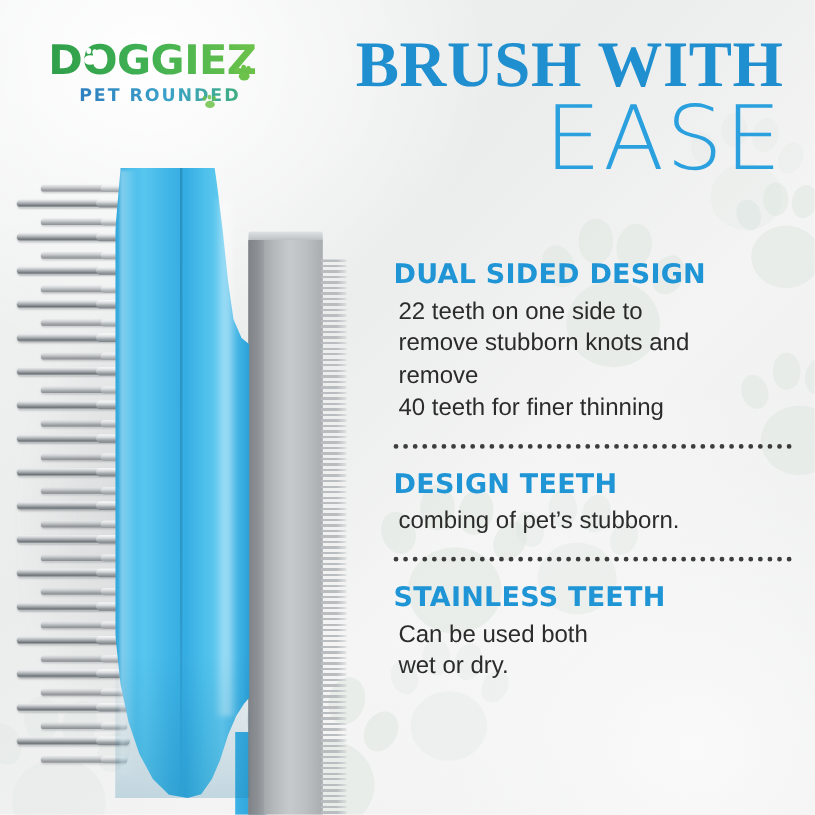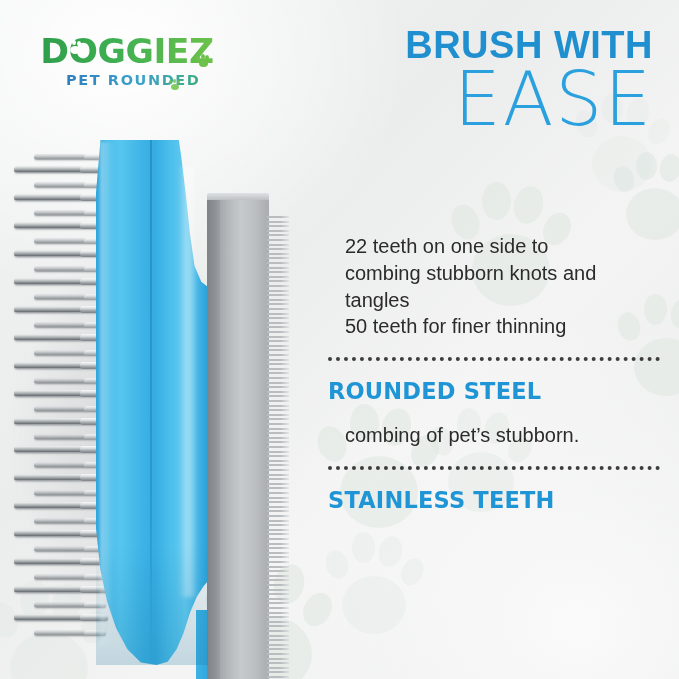--- a/index.html
+++ b/index.html
@@ -85,23 +85,23 @@
   #logo-sub-paw {
     position: absolute;
     left: 127px; top: 45px;
     width: 12px; height: 12px;
   }
   #logo-sub-paw .p { position: absolute; background: #6cc24a; border-radius: 50%; opacity: .85; }
 
   
   #headline { position: absolute; right: 26px; top: 26px; text-align: right; }
   #headline-line1 {
-    font-family: Liberation Sans, sans-serif;
+    font-family: Liberation Serif, serif;
     font-weight: 700;
-    font-size: 38px;
+    font-size: 54px;
     letter-spacing: 0.5px;
     line-height: 1.05;
     color: #1f8fd0;
     white-space: nowrap;
   }
   #headline-line2 {
     font-family: "DejaVu Sans", sans-serif;
     font-weight: 300;
     font-size: 74px;
     letter-spacing: 2px;
@@ -127,21 +127,21 @@
     line-height: 1.18;
     margin: 0 0 3px 0;
     white-space: nowrap;
   }
   .feature-body {
     font-family: "Liberation Sans", sans-serif;
     font-weight: 400;
     font-size: 20px;
     line-height: 1.34;
     color: #2b2b2b;
-    margin: 17px;
+    margin: 4px;
   }
   .feature-body .ln { display: block; white-space: nowrap; }
   .divider {
     height: 0;
     border-top: 4px dotted #2e2e2e;
     margin: 16px 0 17px 0;
     opacity: .92;
   }
   #feature-block-1 { margin-bottom: 0; }
   #feature-block-2 { }
@@ -532,38 +532,43 @@
       <div id="handle-hilite-left"></div>
       <div id="handle-seam"></div>
       <div id="handle-hilite-right"></div>
       <div id="handle-shade-bottom"></div>
     </div>
   </div>
 
   <div id="features">
 
     <div id="feature-block-1">
+      <div class="feature-title">DUAL SIDED DESIGN</div>
       <div class="feature-body">
         <span class="ln">22 teeth on one side to</span>
-        <span class="ln">combing stubborn knots and</span>
-        <span class="ln">tangles</span>
-        <span class="ln">50 teeth for finer thinning</span>
+        <span class="ln">remove stubborn knots and</span>
+        <span class="ln">remove</span>
+        <span class="ln">40 teeth for finer thinning</span>
       </div>
     </div>
 
     <div class="divider"></div>
 
     <div id="feature-block-2">
-      <div class="feature-title">ROUNDED STEEL</div>
+      <div class="feature-title">DESIGN TEETH</div>
       <div class="feature-body">
         <span class="ln">combing of pet’s stubborn.</span>
       </div>
     </div>
 
     <div class="divider"></div>
 
     <div id="feature-block-3">
       <div class="feature-title">STAINLESS TEETH</div>
+      <div class="feature-body">
+        <span class="ln">Can be used both</span>
+        <span class="ln">wet or dry.</span>
+      </div>
     </div>
 
   </div>
 
 </div>
 
 </body></html>

